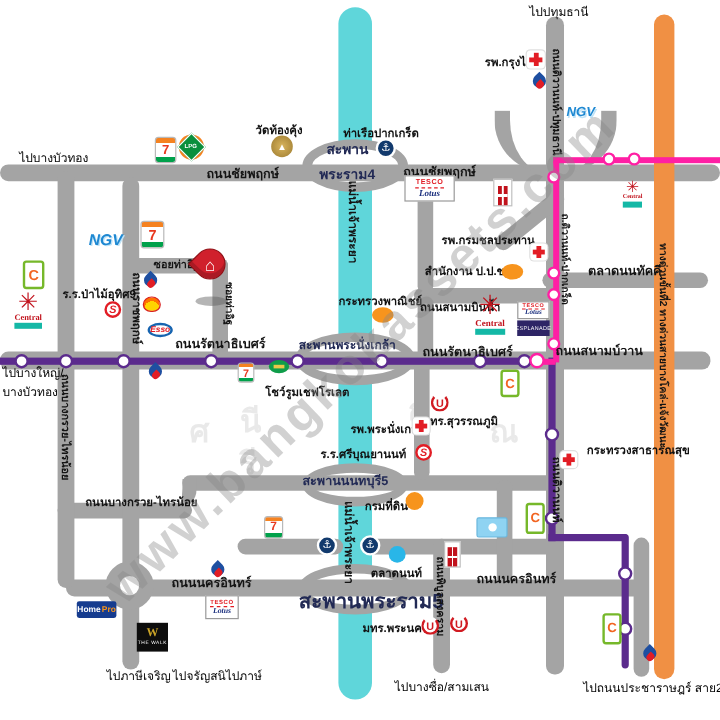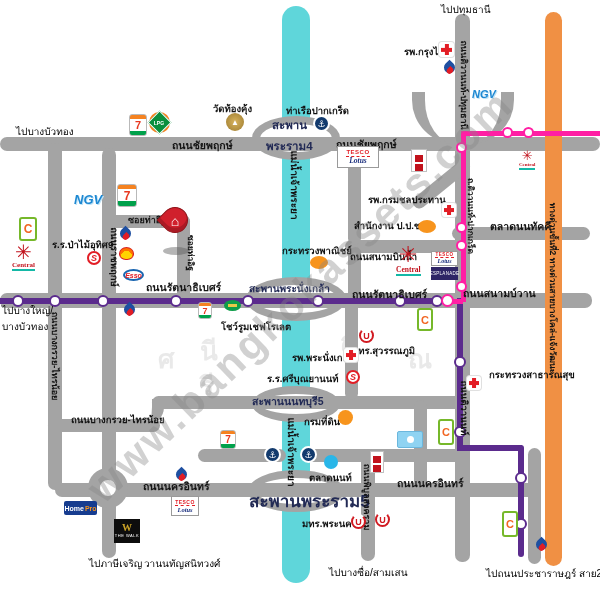--- a/index.html
+++ b/index.html
@@ -30,21 +30,21 @@
          background:linear-gradient(180deg,#f58220 0 20%,#fff 20% 78%,#00a14b 78% 100%);
          border:1px solid #b9b9b9;border-radius:3px;color:#e8381f;font-weight:bold;box-sizing:border-box}
   .lpg{position:absolute;z-index:8;background:#f58220;border-radius:50%;display:flex;align-items:center;justify-content:center}
   .lpg b{background:#0a8f3c;width:72%;height:72%;transform:rotate(45deg);display:flex;align-items:center;justify-content:center;border:1px solid #fff}
   .lpg b i{transform:rotate(-45deg);font-style:normal;color:#fff;font-size:5px;font-weight:bold}
   .tesco{position:absolute;z-index:8;background:#fff;border:1px solid #9a9a9a;display:flex;flex-direction:column;align-items:center;justify-content:center;box-sizing:border-box}
   .tesco .t1{color:#e21d25;font-weight:bold;font-size:6px;letter-spacing:.5px;line-height:1.2;border-bottom:1px dashed #e21d25}
   .tesco .t2{color:#1b2f7e;font-size:7.5px;font-weight:bold;font-style:italic;font-family:"Liberation Serif",serif;line-height:1.1}
   .centralc{position:absolute;z-index:8;display:flex;flex-direction:column;align-items:center;line-height:1}
   .centralc .ic{color:#c1121c;line-height:.9}
-  .centralc .tx{color:#c1121c;font-family:"Liberation Serif",serif;font-weight:bold;border-bottom:2px solid #14b8a6;line-height:1.2}
+  .centralc .tx{color:#c1121c;font-family:"Liberation Serif",serif;font-weight:bold;border-bottom:5px solid #14b8a6;line-height:1.2}
   .bigc{position:absolute;z-index:8;background:#fff;border:2px solid #76b82a;border-radius:3px;display:flex;align-items:center;justify-content:center;color:#f26522;font-weight:bold;box-sizing:border-box}
   .espl{position:absolute;z-index:8;background:#2e2566;color:#fff;display:flex;align-items:center;justify-content:center;font-size:4.5px;letter-spacing:.3px}
   .homepro{position:absolute;z-index:8;background:#163c8f;border-radius:2px;display:flex;align-items:center;justify-content:center;font-size:7px;font-weight:bold;color:#fff;gap:1px}
   .homepro .pro{color:#f7941d}
   .thewalk{position:absolute;z-index:8;background:#0d0d0d;display:flex;flex-direction:column;align-items:center;justify-content:center}
   .thewalk .w{color:#c9a227;font-family:"Liberation Serif",serif;font-size:10px;font-weight:bold;line-height:1}
   .thewalk .t{color:#fff;font-size:4px;letter-spacing:.5px;line-height:1.4}
   .esso{position:absolute;z-index:8;background:#fff;border:2px solid #1764b0;border-radius:50%;display:flex;align-items:center;justify-content:center;color:#e21d25;font-style:italic;font-weight:bold;font-size:7px;box-sizing:border-box}
   .ngv{position:absolute;z-index:8;color:#1e88d2;font-weight:bold;font-style:italic;text-shadow:1px 1px 0 #bfe3f7;white-space:nowrap}
   .ptt{position:absolute;z-index:8}
@@ -198,21 +198,21 @@
     </div>
   <div class="vanchor" style="left:553px;top:288px;z-index:5">
       <span class="expwytext" style="font-size:8.5px">ทางด่วนขั้นที่2 ทางด่วนสายบางโคล่-แจ้งวัฒนะ</span>
     </div>
 
   <div class="dir" style="left:16px;top:124px">ไปบางบัวทอง</div>
   <div class="dir" style="left:441px;top:2px">ไปปทุมธานี</div>
   <div class="dir" style="left:2px;top:303px">ไปบางใหญ่/</div>
   <div class="dir" style="left:2px;top:319px">บางบัวทอง</div>
   <div class="dir" style="left:89px;top:556px">ไปภาษีเจริญ</div>
-  <div class="dir" style="left:144px;top:556px">วานนทัญสนิทวงศ์</div>
+  <div class="dir" style="left:144px;top:556px">ไปจรัญสนิไปภาษ์</div>
   <div class="dir" style="left:329px;top:565px">ไปบางซื่อ/สามเสน</div>
   <div class="dir" style="left:486px;top:566px">ไปถนนประชาราษฎร์ สาย2</div>
 
   <div class="seven" style="left:117px;top:184px;width:20px;height:23px;font-size:12px">
       <span>7</span>
     </div>
 
   <div class="pin" style="left:160px;top:205px">
     <div class="drop"></div>
     <div class="house">⌂</div>

